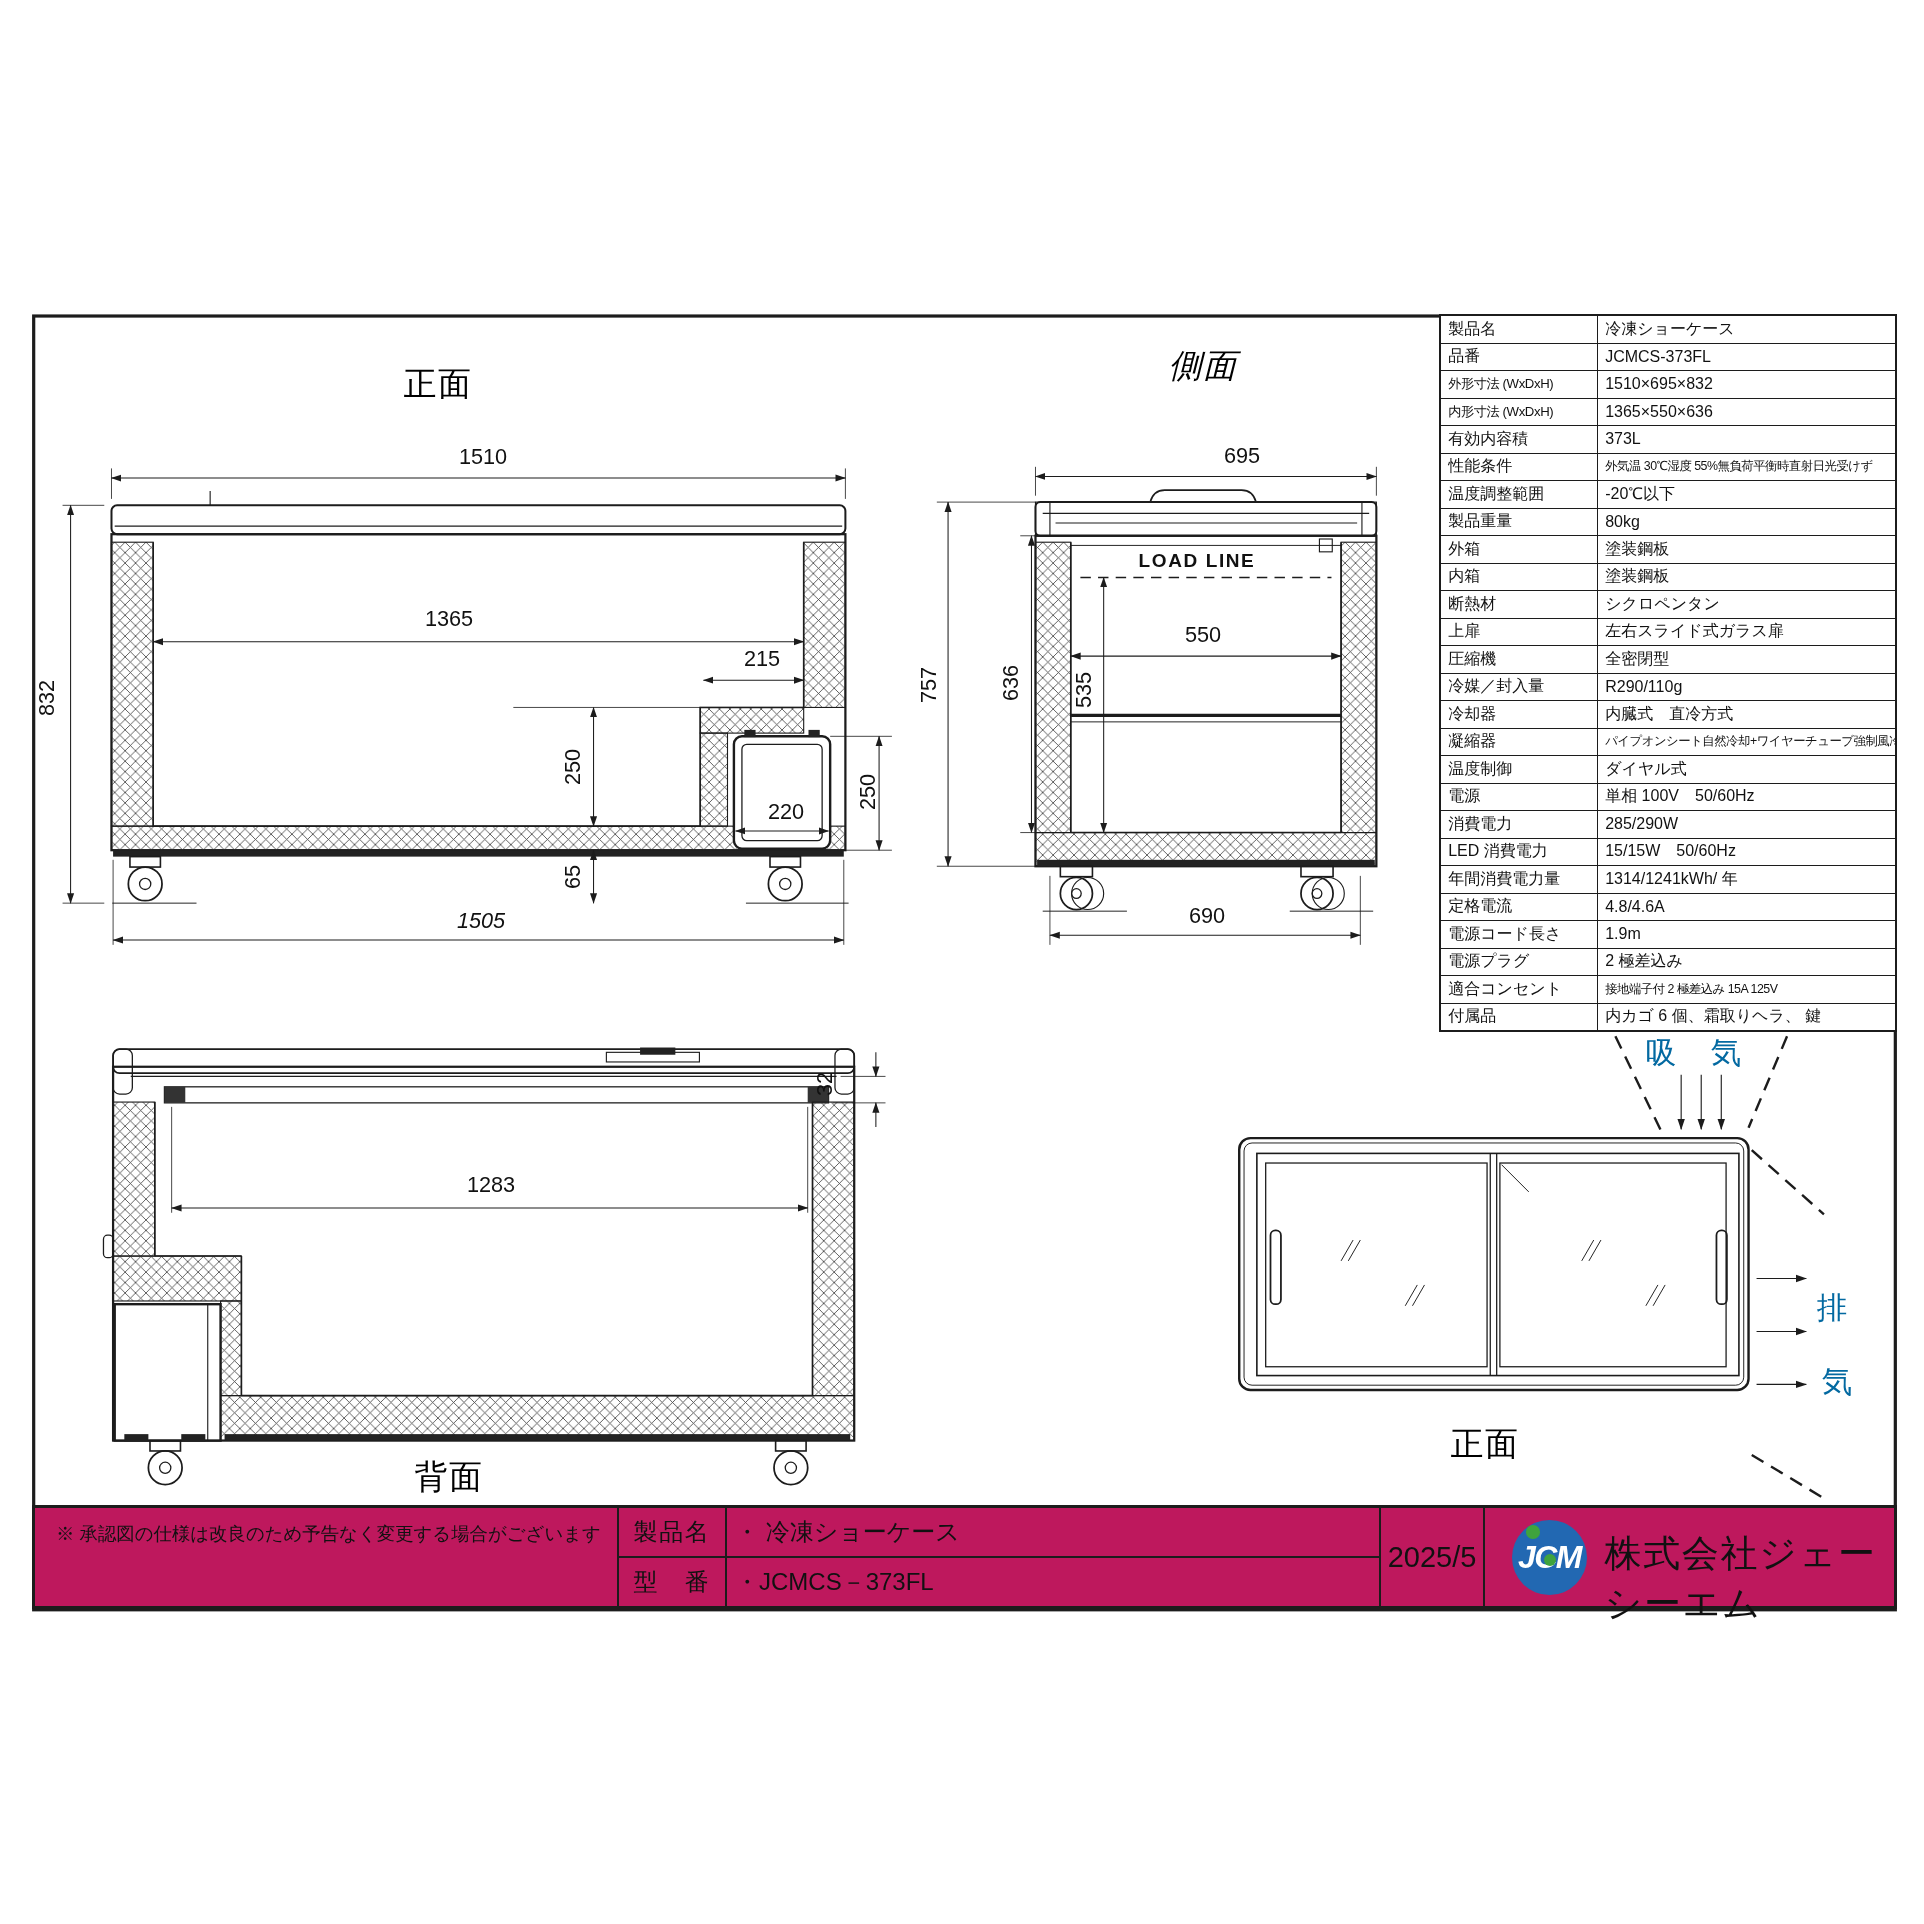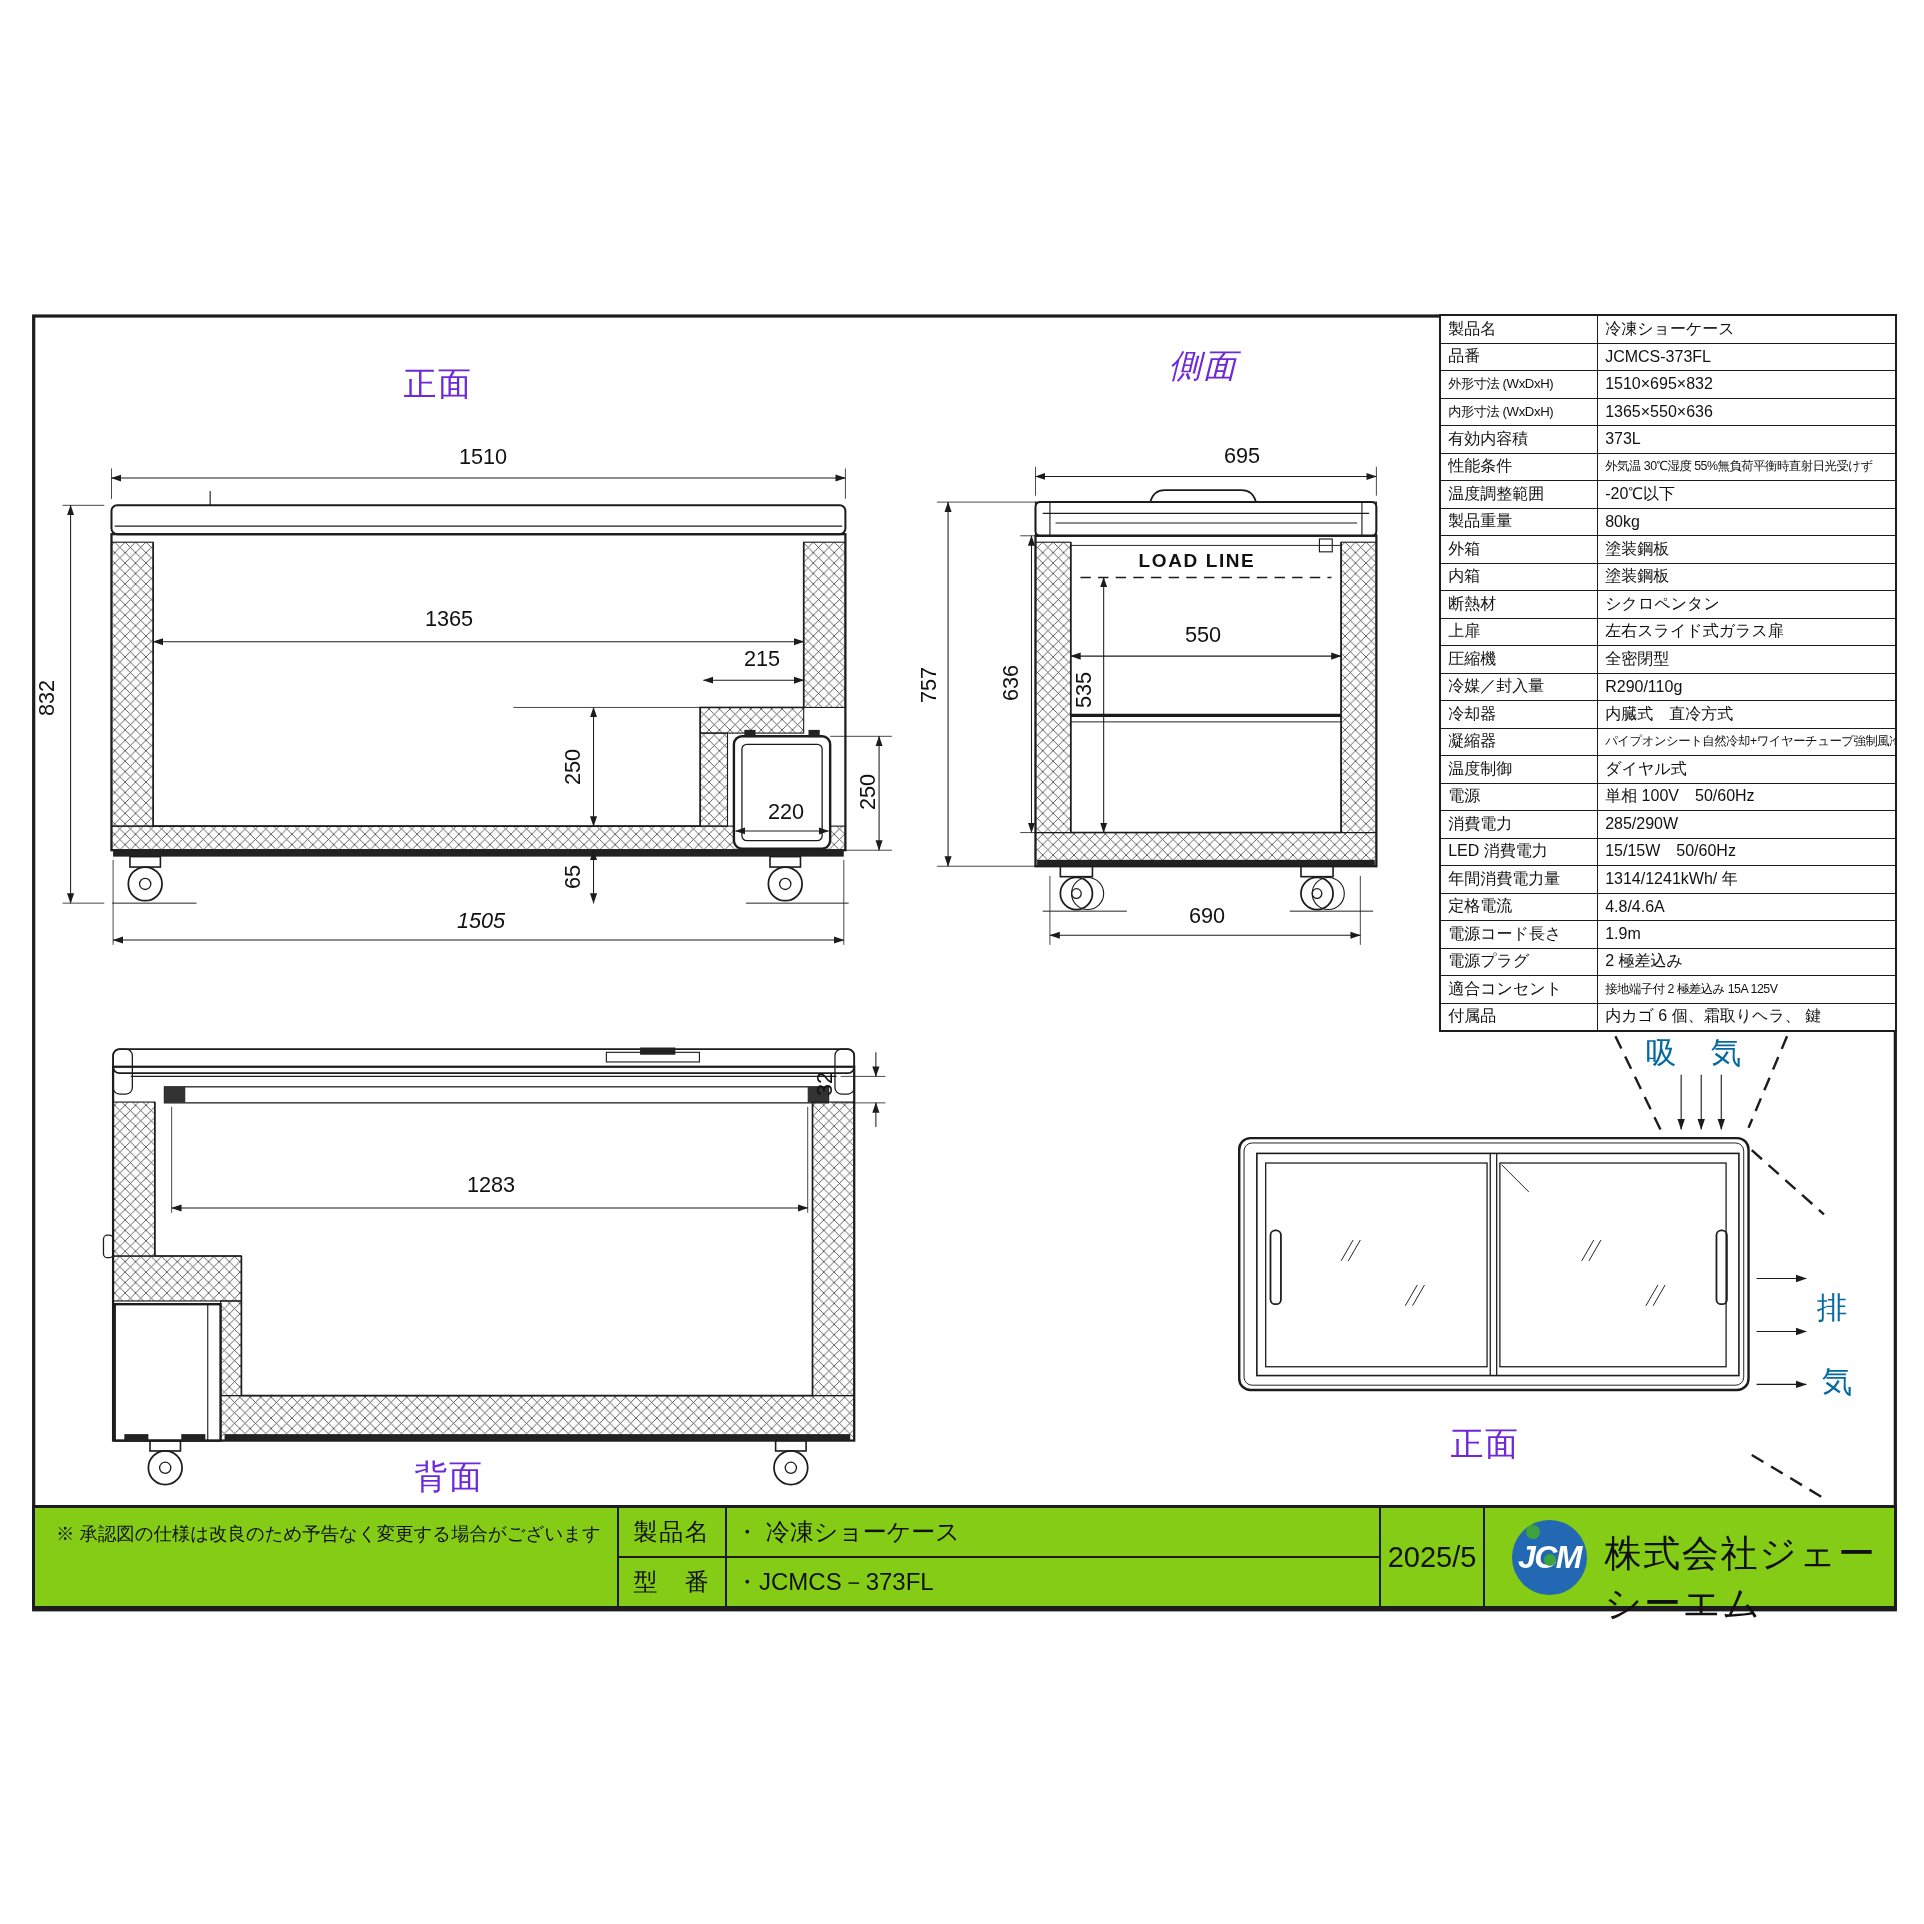--- a/index.html
+++ b/index.html
@@ -4,37 +4,37 @@
 <style>
   html,body{margin:0;padding:0;background:#fff;}
   #canvas{position:relative;width:1925px;height:1925px;background:#fff;overflow:hidden;
           font-family:"Liberation Sans", sans-serif;color:#111;}
   .abs{position:absolute;}
   
   .dim{position:absolute;transform:translate(-50%,-50%);font-size:21.7px;line-height:1;
        white-space:nowrap;color:#111;}
   .dim.rot{transform:translate(-50%,-50%) rotate(-90deg);}
   .view-title{position:absolute;transform:translate(-50%,-50%);font-size:33px;line-height:1;
-       white-space:nowrap;color:#6d28d9;letter-spacing:1.6px;}
+       white-space:nowrap;color:#000000;letter-spacing:1.6px;}
   .loadline{position:absolute;transform:translate(-50%,-50%);font-size:19px;font-weight:600;
        letter-spacing:1.6px;white-space:nowrap;color:#111;}
   .air-label{position:absolute;transform:translate(-50%,-50%);font-size:30.5px;line-height:1;
        white-space:nowrap;color:#0369a1;}
   
   table.spec{position:absolute;left:1439px;top:314px;width:458px;height:692px;
        border-collapse:collapse;table-layout:fixed;background:#fff;}
   table.spec{border:2.4px solid #1c1c1c;}
   .spec td{border:1.3px solid #1c1c1c;font-size:16px;padding:0 4.8px 0 7.2px;height:26.5px;
        overflow:hidden;white-space:nowrap;color:#111;}
   .spec td.lbl{width:144px;}
   .spec td.lbl.long-l{font-size:13.2px;letter-spacing:-0.4px;}
   .spec td.val.long{font-size:12.4px;letter-spacing:-0.5px;}
   
   .titleblock{position:absolute;left:32px;top:1505px;width:1865px;height:104px;
-       box-sizing:border-box;border:3.2px solid #1c1c1c;display:flex;background:#84cc16;}
+       box-sizing:border-box;border:3.2px solid #1c1c1c;display:flex;background:#be185d;}
   .tb-cell{box-sizing:border-box;height:100%;}
   .tb-disclaimer{width:582px;padding:13px 0 0 21px;font-size:18.4px;}
   .tb-labels{width:108px;border-left:2.4px solid #1c1c1c;display:flex;flex-direction:column;}
   .tb-values{width:654px;border-left:2.4px solid #1c1c1c;display:flex;flex-direction:column;}
   .tb-row{flex:1;display:flex;align-items:center;box-sizing:border-box;}
   .tb-labels .tb-row{justify-content:center;font-size:24px;font-weight:500;letter-spacing:1.6px;}
   .tb-labels .tb-row:first-child, .tb-values .tb-row:first-child{border-bottom:2.4px solid #1c1c1c;}
   .tb-values .tb-row{padding-left:8px;font-size:24px;}
   .tb-date{width:104px;border-left:2.4px solid #1c1c1c;display:flex;align-items:center;
        justify-content:center;font-size:29px;}

